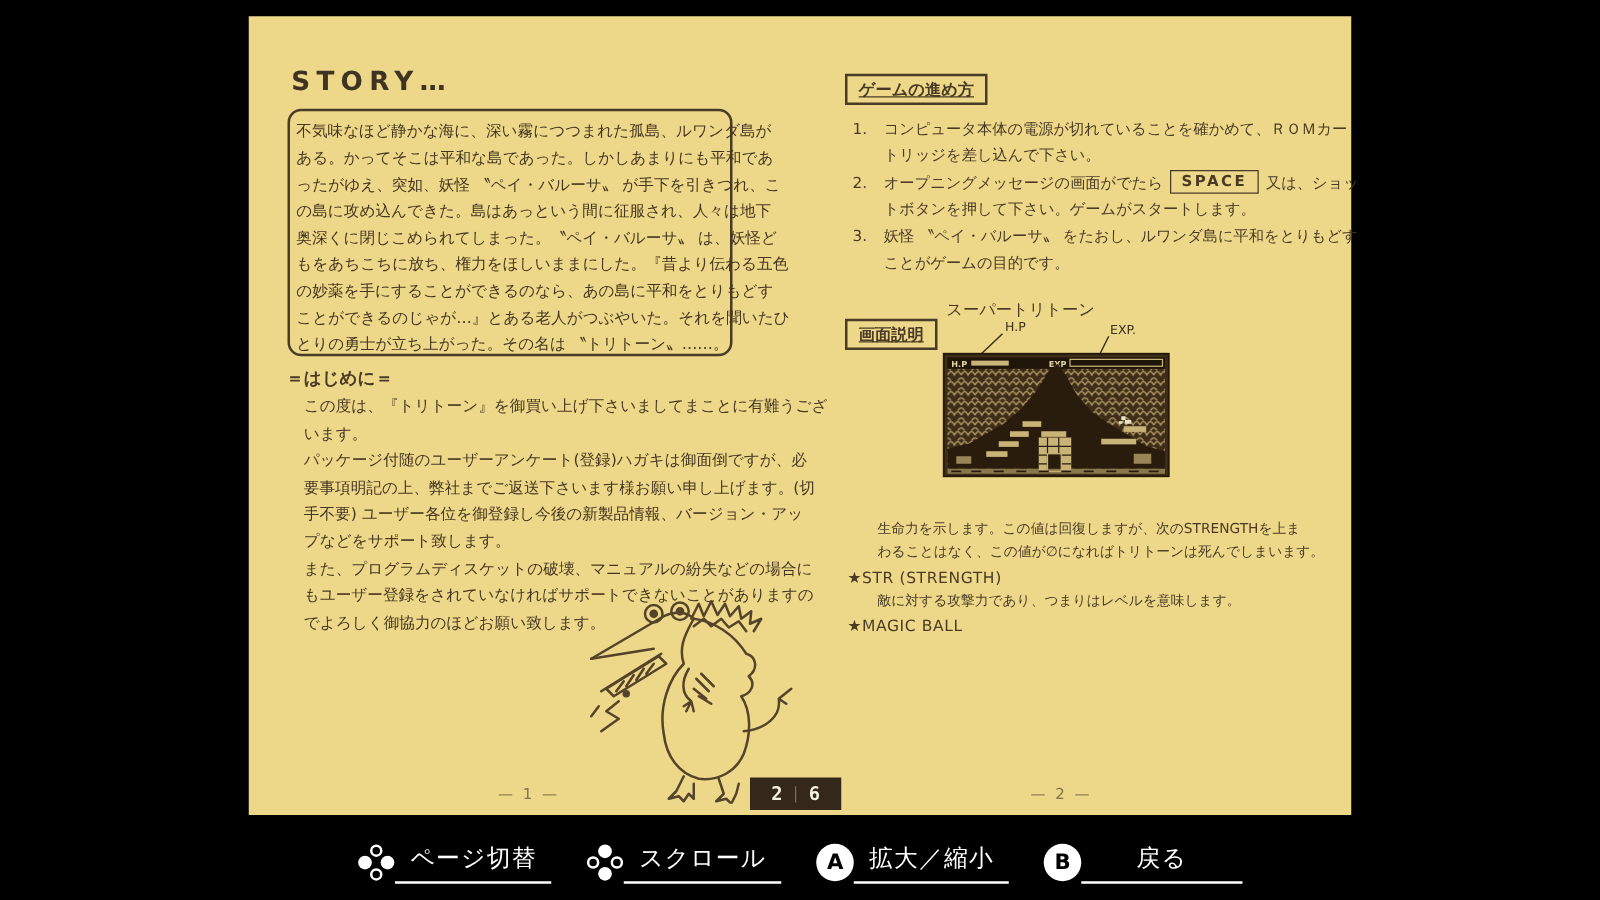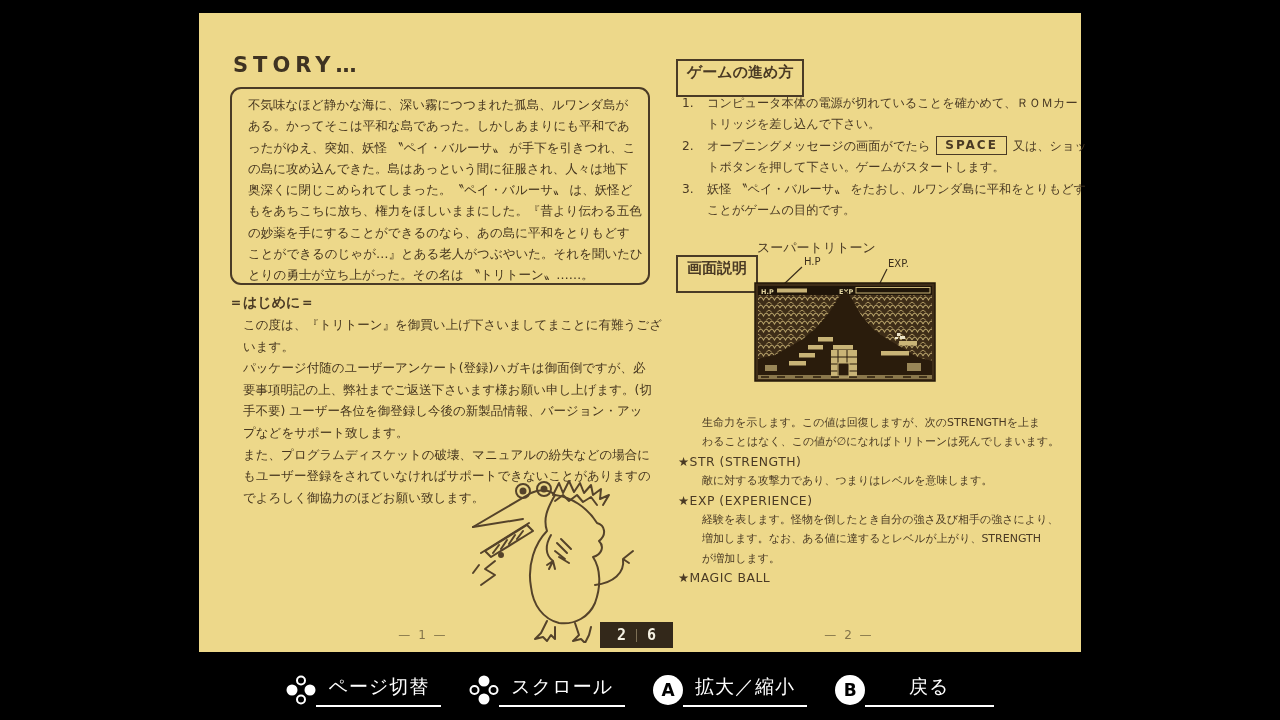--- a/index.html
+++ b/index.html
@@ -10,35 +10,35 @@
   
   .page { position:absolute; left:199px; top:13px; width:882px; height:639px;
           background:#edd88a; color:#4a3a24; }
 
   .abs { position:absolute; }
   .pre { white-space:pre; }
 
   
   .story-title { left:34px; top:40px; font-size:21px; font-weight:bold;
                  letter-spacing:5px; color:#3f3322; }
-  .story-box { left:31px; top:74px; width:420px; height:198px;
+  .story-box { left:31px; top:74px; width:356px; height:198px;
                border:2px solid #4a3b26; border-radius:11px;
-               padding:5px 16px; }
+               padding:5px 5px; }
   .story-text { font-size:12.5px; line-height:21.3px; color:#46361f; }
   .intro-heading { left:30px; top:281px; font-size:14px; font-weight:bold; }
   .intro-text { left:44px; top:301px; font-size:12.5px; line-height:21.6px; color:#46361f; }
   .mascot { left:252px; top:452px; }
   .pagenum { width:80px; text-align:center; top:615px; font-size:12px;
              color:#83744a; letter-spacing:2px; }
   .pagenum-left { left:184px; }
   .pagenum-right { left:610px; }
 
   
-  .boxed-head { border:2px solid #4a3b26; padding:2px 9px 13px;
-                font-size:15px; font-weight:bold; background:transparent; }
+  .boxed-head { border:2px solid #4a3b26; padding:2px 9px 1px;
+                font-size:13px; font-weight:bold; background:transparent;text-decoration:underline; }
   .sec1 { left:477px; top:46px; }
   .sec2 { left:477px; top:198px;margin-top:44px; }
   .steps { left:483px; top:80px; width:372px; }
   .step { display:flex; align-items:flex-start; }
   .step-num { width:25px; flex:none; font-size:12.2px; line-height:21.4px; }
   .step-text { font-size:12.2px; line-height:21.4px; white-space:pre; }
   .keycap { display:inline-block; border:1.5px solid #4a3b26; padding:0 8px 1px;
             font-size:12px; font-weight:bold; letter-spacing:2px; line-height:16px;
             vertical-align:1px; margin:0 2px; }
   .shot-caption { left:558px; top:226px; font-size:13px; }
@@ -213,26 +213,20 @@
     <div class="abs stats">
       <div>
         <div class="stat-body">生命力を示します。この値は回復しますが、次のSTRENGTHを上ま
 わることはなく、この値が∅になればトリトーンは死んでしまいます。</div>
       </div>
       <div>
         <div class="stat-title">★STR (STRENGTH)</div>
         <div class="stat-body">敵に対する攻撃力であり、つまりはレベルを意味します。</div>
       </div>
       <div>
-        <div class="stat-title">★EXP (EXPERIENCE)</div>
-        <div class="stat-body">経験を表します。怪物を倒したとき自分の強さ及び相手の強さにより、
-増加します。なお、ある値に達するとレベルが上がり、STRENGTH
-が増加します。</div>
-      </div>
-      <div>
         <div class="stat-title">★MAGIC BALL</div>
       </div>
     </div>
 
     <div class="abs pagenum pagenum-right">— 2 —</div>
 
     <div class="abs badge">
       <span class="digit">2</span>
       <span class="sep"></span>
       <span class="digit">6</span>

